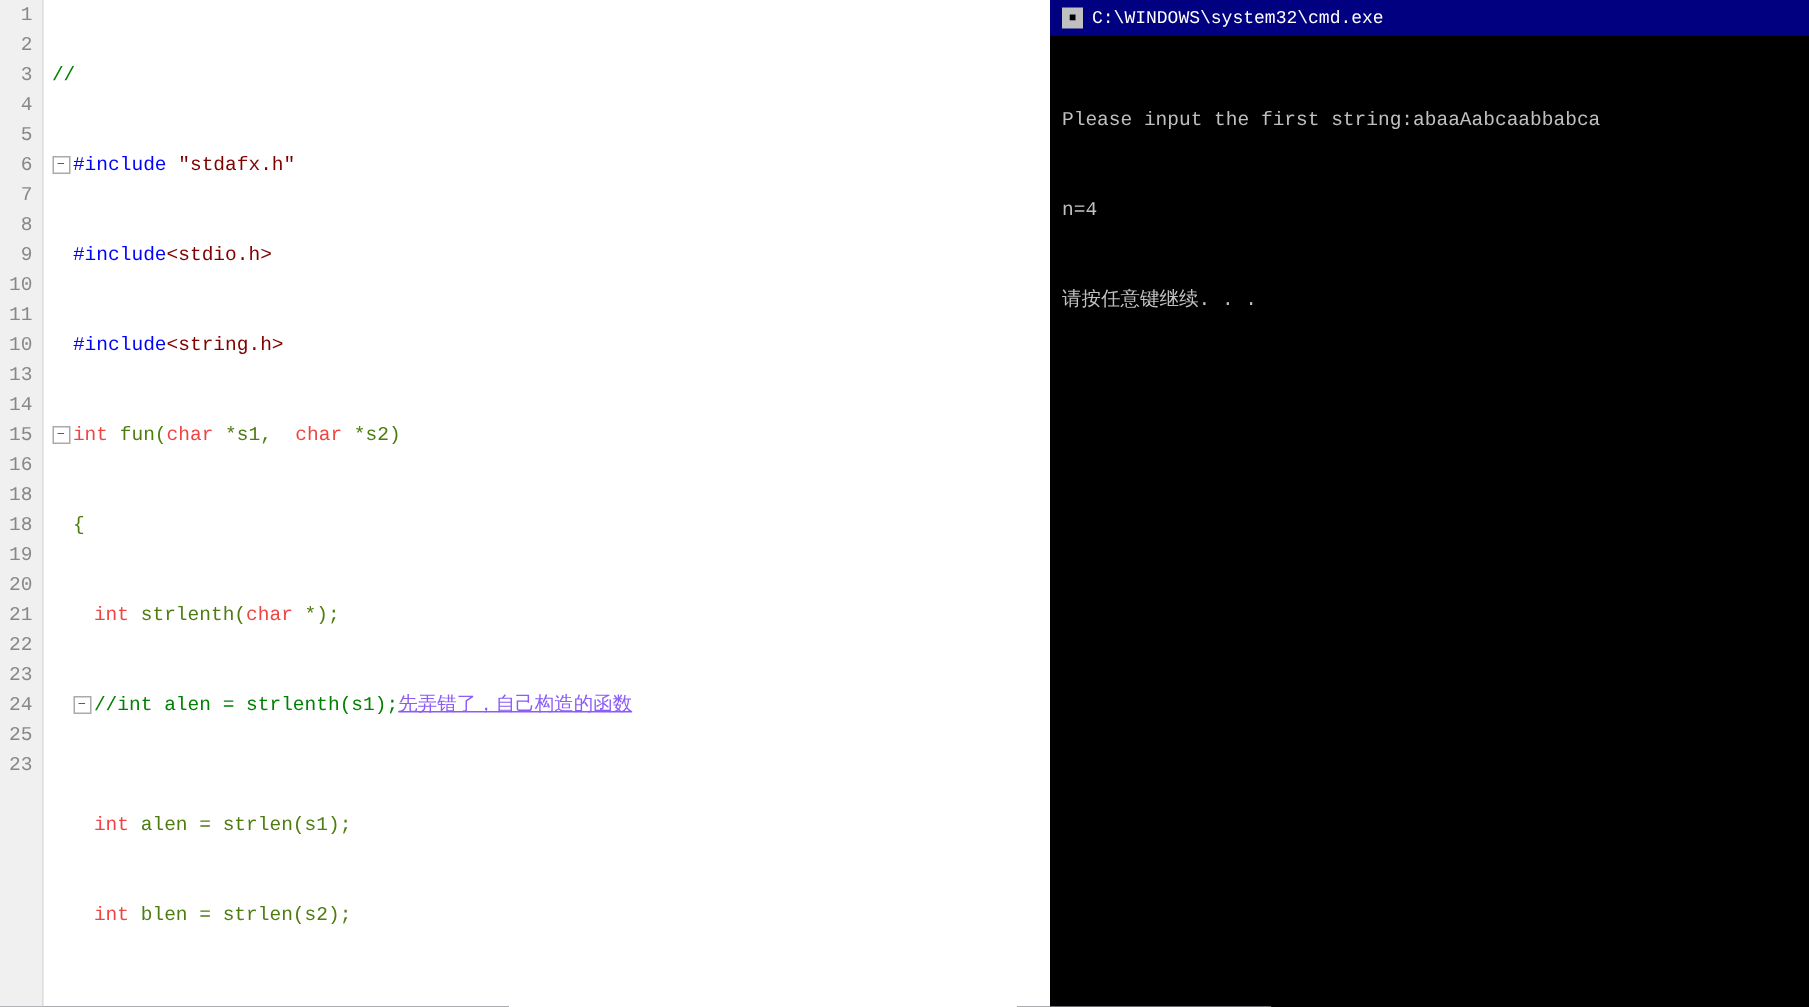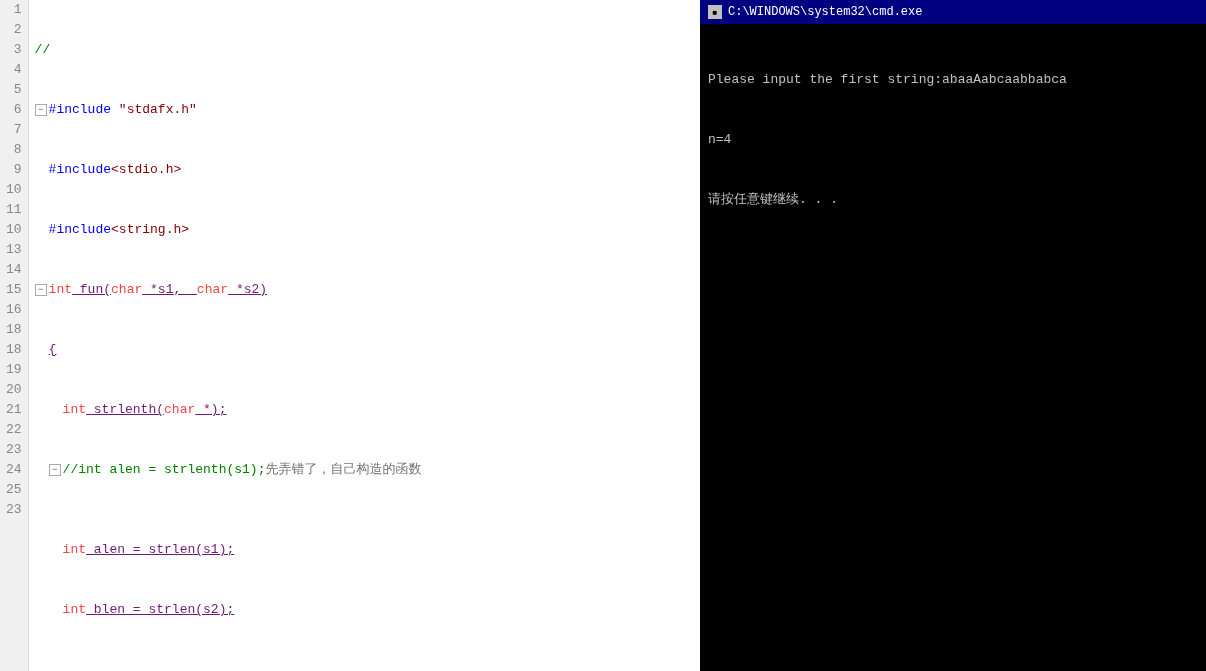--- a/index.html
+++ b/index.html
@@ -65,26 +65,26 @@
       font-size: 9px;
       line-height: 10px;
       text-align: center;
       cursor: pointer;
       margin-right: 2px;
       flex-shrink: 0;
       color: #555;
     }
     .indent1 { padding-left: 14px; }
     .indent2 { padding-left: 28px; }
-    .c-black { color: #701a75; text-decoration: underline; }
+    .c-black { color: #4d7c0f; }
     .c-comment { color: #008000; }
     .c-preprocessor { color: #0000ff; }
     .c-string { color: #800000; }
     .c-keyword { color: #ef4444; }
-    .c-chinese { color: #737373; }
+    .c-chinese { color: #8b5cf6; text-decoration: underline; }
 
     
     .cmd-panel {
       flex: 1;
       height: 671px;
       background: #000000;
       display: flex;
       flex-direction: column;
     }
 

